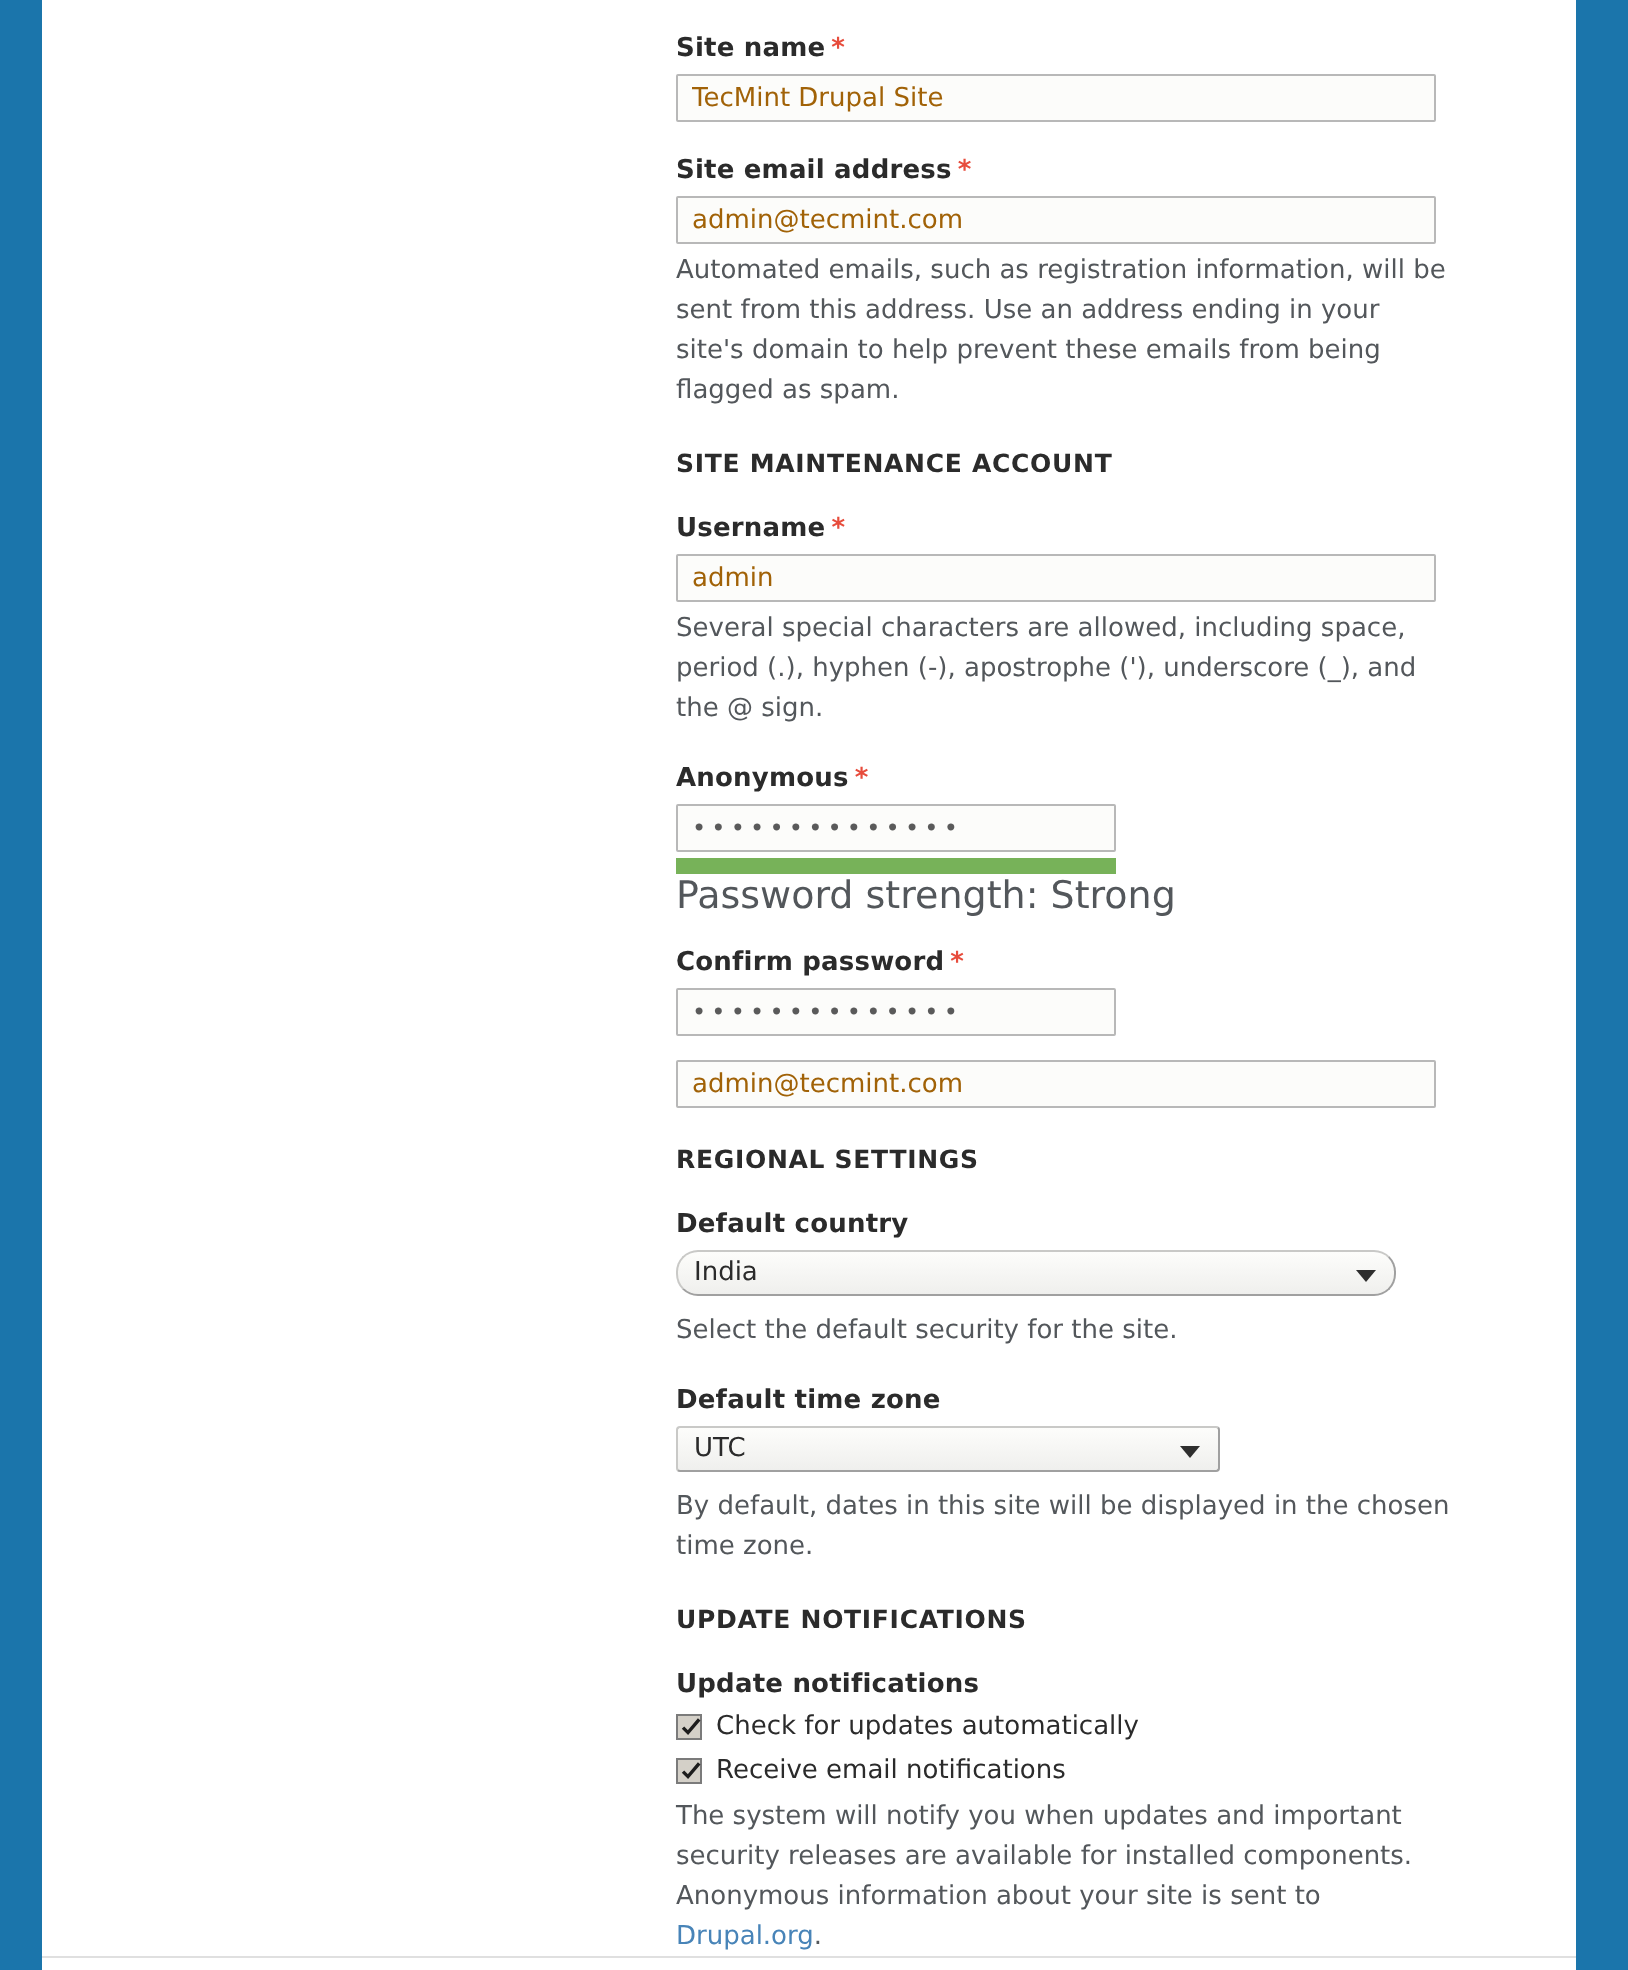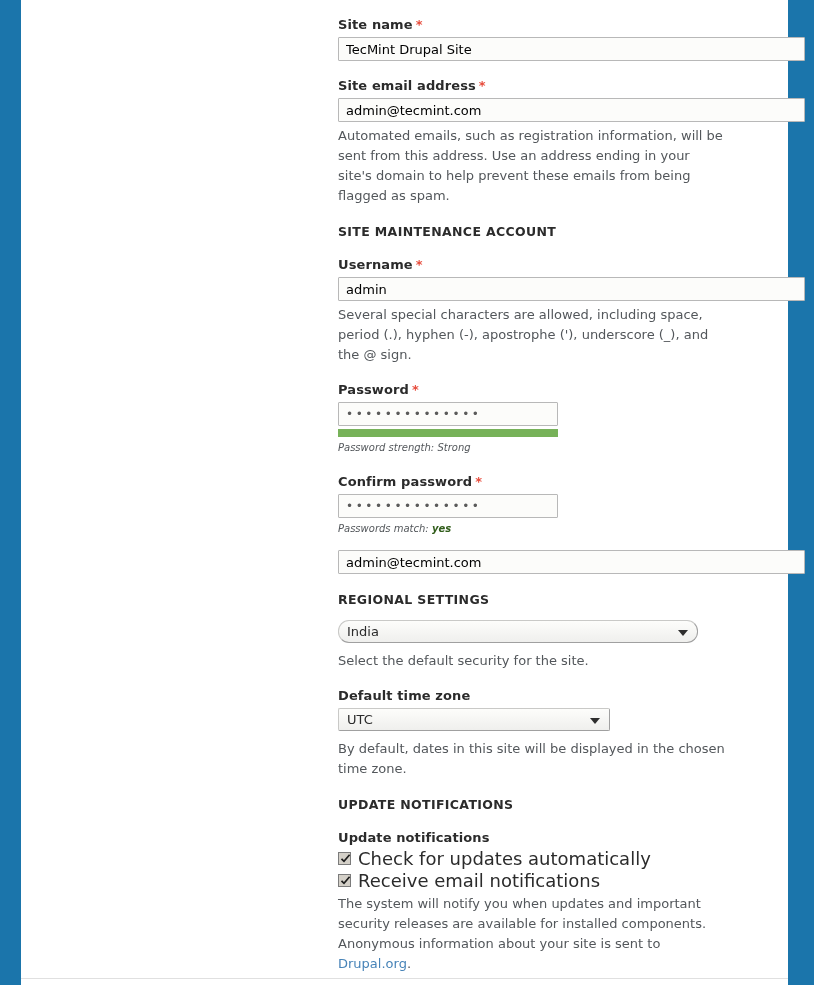--- a/index.html
+++ b/index.html
@@ -68,41 +68,40 @@
   }
 
   .description {
     font-size: 13px;
     color: #53575b;
     line-height: 20px;
     margin: 4px 12px 0 0;
   }
 
   .inline-note {
-    font-size: 10px;
+    font-size: 19px;
     color: #53575b;
     line-height: 18px;
     margin: 2px 0 0 0;
-    font-style: italic;
   }
   .inline-note b { color: #325e1c; }
 
   a.doc-link { color: #4884b8; text-decoration: none; }
 
   
   .text-input {
     display: block;
-    width: 467px;
+    width: 380px;
     height: 24px;
     background: #fcfcfa;
     border: 1px solid #b8b8b8;
     border-radius: 1px;
     font-family: "DejaVu Sans", "Liberation Sans", sans-serif;
     font-size: 13px;
-    color: #000000;
+    color: #a16207;
     padding: 0 7px;
     line-height: 22px;
     outline: none;
   }
   .text-input.narrow { width: 220px; }
 
   .pw-dots {
     letter-spacing: 2.6px;
     font-size: 12px;
     color: #5a5a5a;
@@ -161,21 +160,21 @@
   .checkbox {
     width: 13px; height: 13px;
     background: #d4d0c8;
     border: 1px solid #7b7b7b;
     position: relative;
     flex: 0 0 auto;
     margin-right: 7px;
   }
   .checkbox svg { position: absolute; left: 0; top: -1px; }
   .check-label {
-    font-size: 18px;
+    font-size: 13px;
     color: #2b2b2b;
     line-height: 17px;
   }
 
   
   #submit-button {
     display: inline-block;
     background: #0a76bd;
     color: #ffffff;
     font-size: 14.5px;
@@ -219,50 +218,47 @@
     <div class="gap-field">
       <div class="field-label">
         <span>Username</span><span class="req">*</span>
       </div>
       <input class="text-input" type="text" readonly="" value="admin" style="">
       <p class="description">Several special characters are allowed, including space, period (.), hyphen (-), apostrophe ('), underscore (_), and the @ sign.</p>
     </div>
 
     <div style="margin-bottom:12px;">
       <div class="field-label">
-        <span>Password</span><span class="req">*</span>
+        <span>Anonymous</span><span class="req">*</span>
       </div>
       <input class="text-input narrow pw-dots" type="text" readonly="" value="••••••••••••••" style="">
       <div class="strength-track">
         <div class="strength-fill" id="strength-fill" style="width: 100%;"></div>
       </div>
       <p class="inline-note">
         <span>Password strength:</span>
         <span>Strong</span>
       </p>
     </div>
 
     <div style="margin-bottom:12px;">
       <div class="field-label">
         <span>Confirm password</span><span class="req">*</span>
       </div>
       <input class="text-input narrow pw-dots" type="text" readonly="" value="••••••••••••••" style="">
-      <p class="inline-note">
-        <span>Passwords match:</span>
-        <b>yes</b>
-      </p>
     </div>
 
     <div class="gap-section">
       <input class="text-input" type="text" readonly="" value="admin@tecmint.com" style="">
     </div>
 
     <h2 class="section-heading">REGIONAL SETTINGS</h2>
 
     <div class="gap-field">
+      <div class="field-label">Default country</div>
       <div class="select-wrap country">
         <span class="select-value">India</span>
         <span class="select-arrow"></span>
       </div>
       <p class="description">Select the default security for the site.</p>
     </div>
 
     <div class="gap-section">
       <div class="field-label">Default time zone</div>
       <div class="select-wrap tz">

